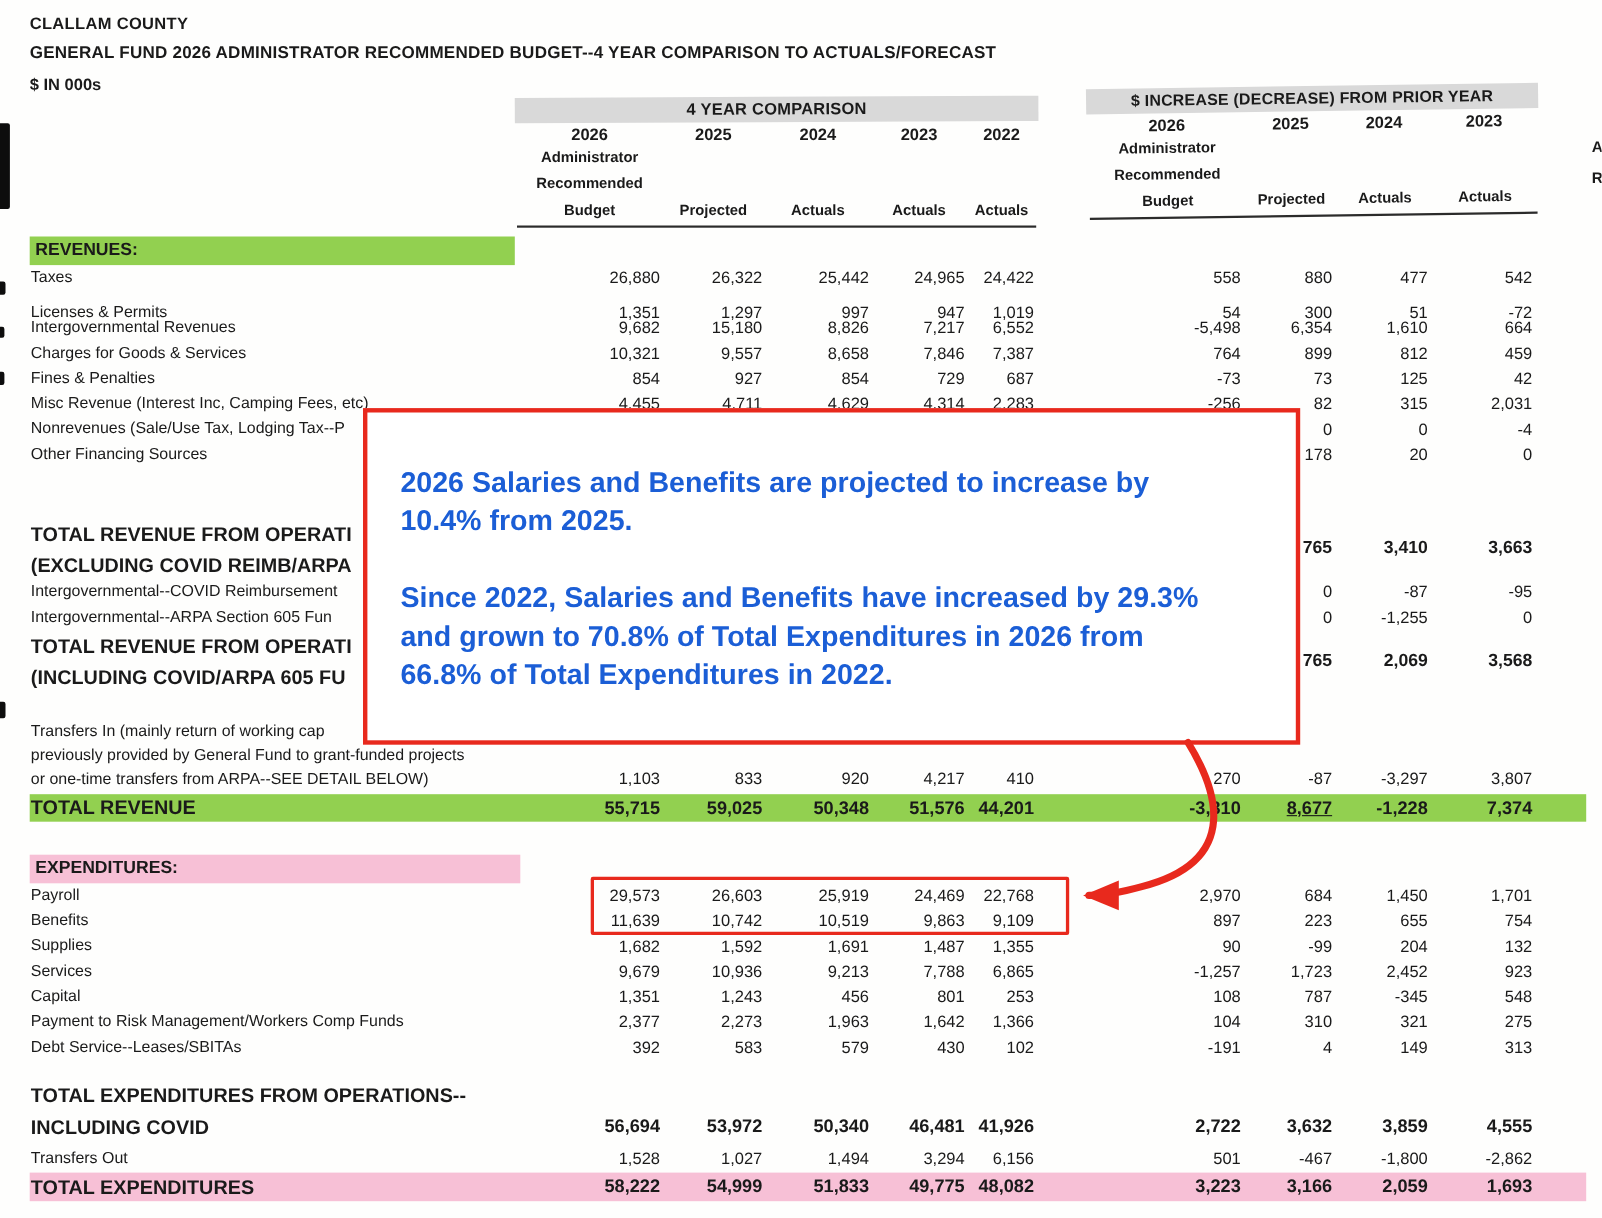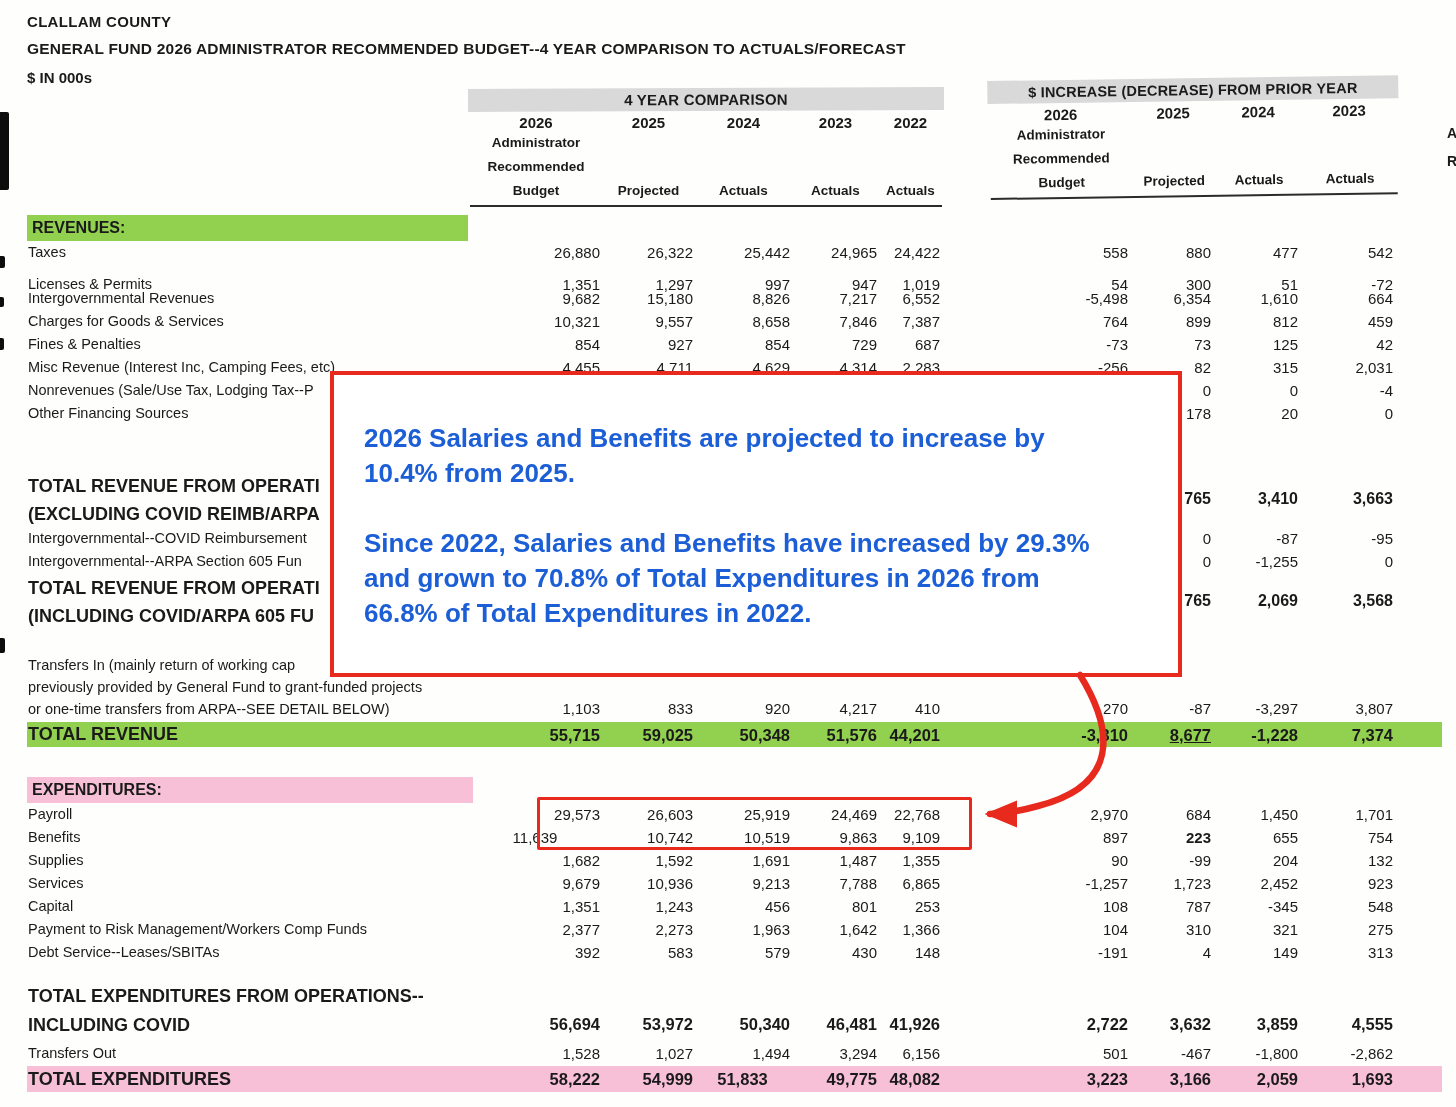--- a/index.html
+++ b/index.html
@@ -339,27 +339,27 @@
       <div class="cell val" style="grid-column: 4;">25,919</div>
       <div class="cell val" style="grid-column: 5;">24,469</div>
       <div class="cell val" style="grid-column: 6;">22,768</div>
       <div class="cell delta" style="grid-column: 8;">2,970</div>
       <div class="cell delta" style="grid-column: 9;">684</div>
       <div class="cell delta" style="grid-column: 10;">1,450</div>
       <div class="cell delta" style="grid-column: 11;">1,701</div>
     </div>
     <div class="row normal" data-row-id="benefits">
       <div class="label"><span class="label-text">Benefits</span></div>
-      <div class="cell val" style="grid-column: 2; text-align: center;">11,639</div>
+      <div class="cell val" style="grid-column: 2;">11,639</div>
       <div class="cell val" style="grid-column: 3;">10,742</div>
       <div class="cell val" style="grid-column: 4;">10,519</div>
       <div class="cell val" style="grid-column: 5;">9,863</div>
       <div class="cell val" style="grid-column: 6;">9,109</div>
       <div class="cell delta" style="grid-column: 8;">897</div>
-      <div class="cell delta" style="grid-column: 9; font-weight: bold;">223</div>
+      <div class="cell delta" style="grid-column: 9;">223</div>
       <div class="cell delta" style="grid-column: 10;">655</div>
       <div class="cell delta" style="grid-column: 11;">754</div>
     </div>
     <div class="row normal" data-row-id="supplies">
       <div class="label"><span class="label-text">Supplies</span></div>
       <div class="cell val" style="grid-column: 2;">1,682</div>
       <div class="cell val" style="grid-column: 3;">1,592</div>
       <div class="cell val" style="grid-column: 4;">1,691</div>
       <div class="cell val" style="grid-column: 5;">1,487</div>
       <div class="cell val" style="grid-column: 6;">1,355</div>
@@ -403,21 +403,21 @@
       <div class="cell delta" style="grid-column: 9;">310</div>
       <div class="cell delta" style="grid-column: 10;">321</div>
       <div class="cell delta" style="grid-column: 11;">275</div>
     </div>
     <div class="row normal" data-row-id="debt-service">
       <div class="label"><span class="label-text">Debt Service--Leases/SBITAs</span></div>
       <div class="cell val" style="grid-column: 2;">392</div>
       <div class="cell val" style="grid-column: 3;">583</div>
       <div class="cell val" style="grid-column: 4;">579</div>
       <div class="cell val" style="grid-column: 5;">430</div>
-      <div class="cell val" style="grid-column: 6;">148</div>
+      <div class="cell val" style="grid-column: 6;">102</div>
       <div class="cell delta" style="grid-column: 8;">-191</div>
       <div class="cell delta" style="grid-column: 9;">4</div>
       <div class="cell delta" style="grid-column: 10;">149</div>
       <div class="cell delta" style="grid-column: 11;">313</div>
     </div>
     <div class="row bold2-values" data-row-id="total-exp-ops">
       <div class="label">
         <div>TOTAL EXPENDITURES FROM OPERATIONS--</div>
         <div>INCLUDING COVID</div>
       </div>
@@ -440,21 +440,21 @@
       <div class="cell val" style="grid-column: 6;">6,156</div>
       <div class="cell delta" style="grid-column: 8;">501</div>
       <div class="cell delta" style="grid-column: 9;">-467</div>
       <div class="cell delta" style="grid-column: 10;">-1,800</div>
       <div class="cell delta" style="grid-column: 11;">-2,862</div>
     </div>
     <div class="row total-pink" data-row-id="total-expenditures">
       <div class="label"><span class="label-text">TOTAL EXPENDITURES</span></div>
       <div class="cell val" style="grid-column: 2;">58,222</div>
       <div class="cell val" style="grid-column: 3;">54,999</div>
-      <div class="cell val" style="grid-column: 4; text-align: center;">51,833</div>
+      <div class="cell val" style="grid-column: 4;">51,833</div>
       <div class="cell val" style="grid-column: 5;">49,775</div>
       <div class="cell val" style="grid-column: 6;">48,082</div>
       <div class="cell delta" style="grid-column: 8;">3,223</div>
       <div class="cell delta" style="grid-column: 9;">3,166</div>
       <div class="cell delta" style="grid-column: 10;">2,059</div>
       <div class="cell delta" style="grid-column: 11;">1,693</div>
     </div>
   </div>
 
 <div id="callout">

